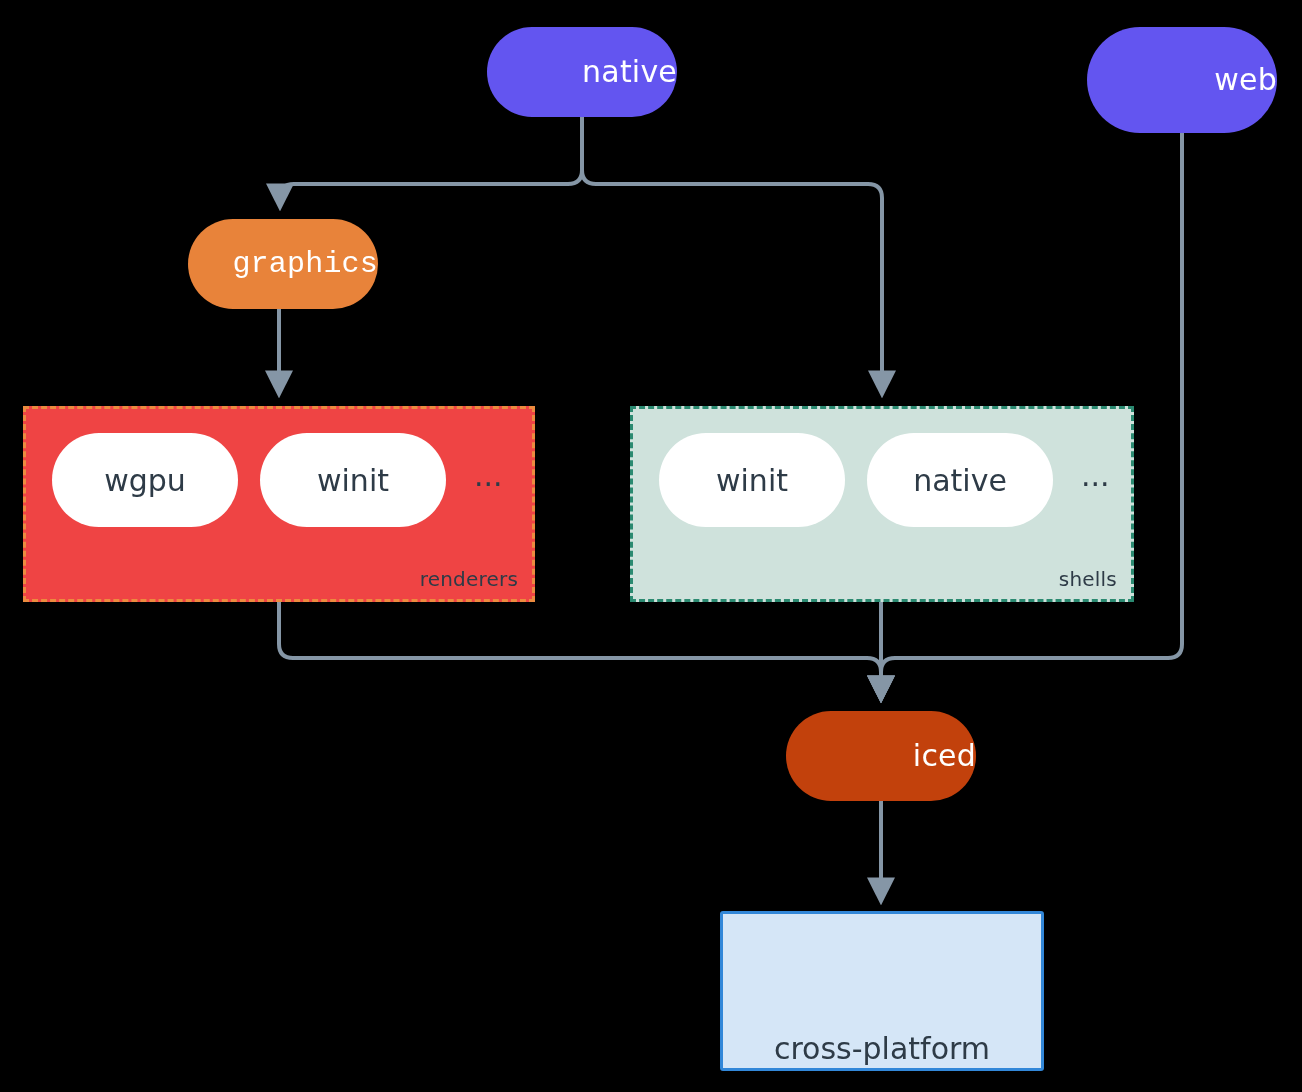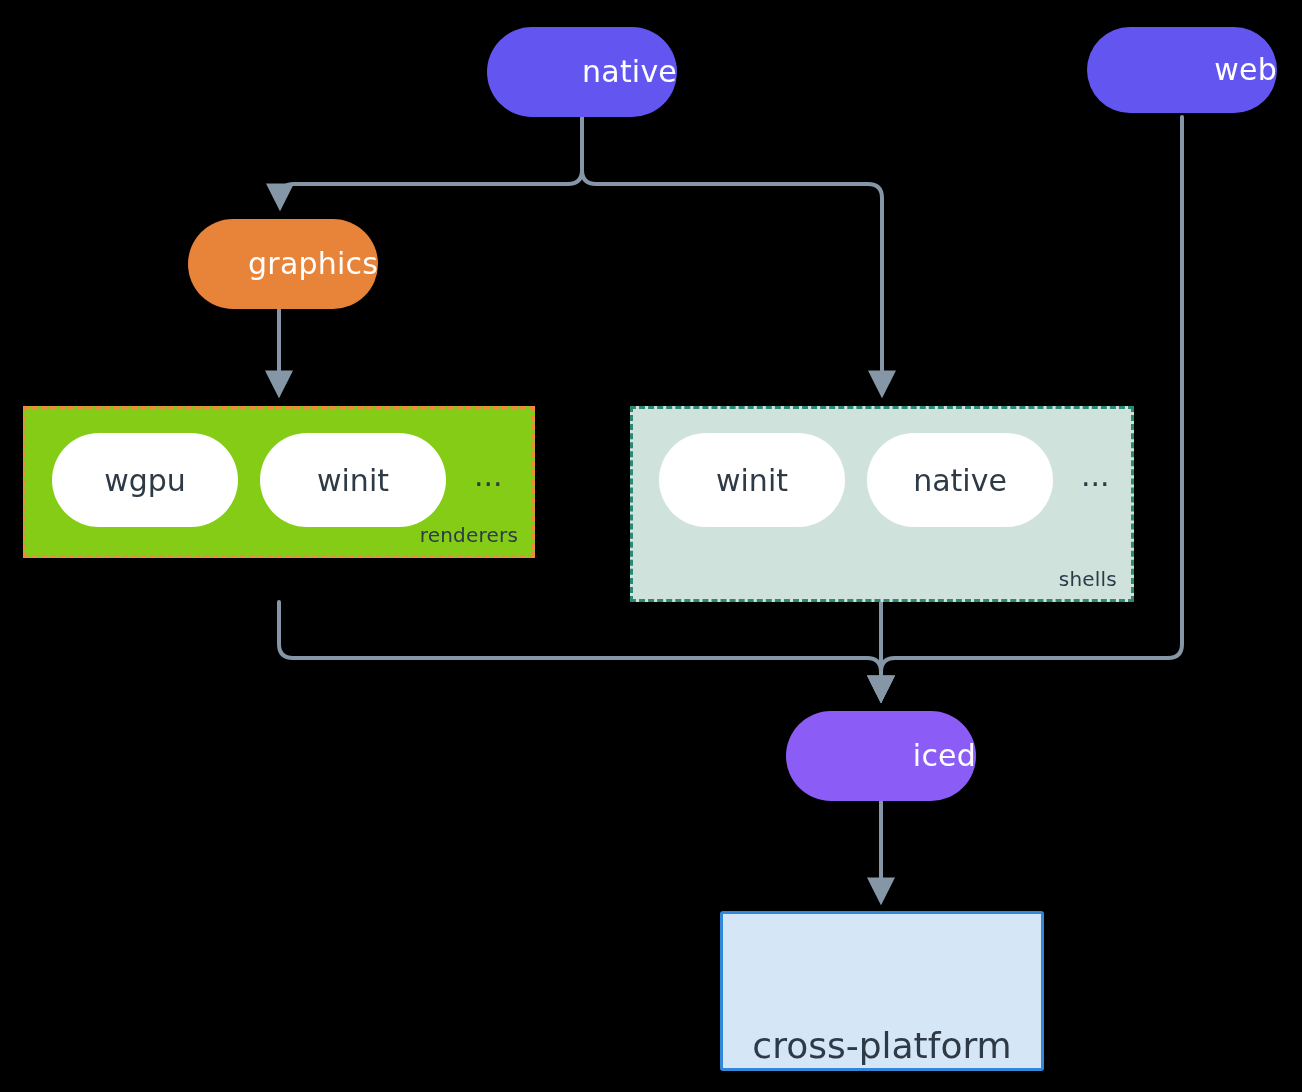--- a/index.html
+++ b/index.html
@@ -42,44 +42,45 @@
     font-size: 30px;
     letter-spacing: 0.2px;
   }
   .node-native {
     left: 487px;  top: 27px;
     width: 190px; height: 90px;
     background: #6355f0;
   }
   .node-web {
     left: 1087px; top: 27px;
-    width: 190px; height: 86px;
+    width: 190px; height: 106px;
     background: #6355f0;
   }
   .node-graphics {
     left: 188px;  top: 219px;
     width: 190px; height: 90px;
     background: #e8833a;
+    font-family: Liberation Mono, monospace;
   }
   .node-iced {
     left: 786px;  top: 711px;
     width: 190px; height: 90px;
-    background: #8b5cf6;
+    background: #c2410c;
   }
   
   .cluster {
     position: absolute;
     box-sizing: border-box;
     border-width: 3px;
     border-style: dashed;
   }
   .cluster-renderers {
     left: 23px;  top: 406px;
-    width: 512px; height: 152px;
-    background: #84cc16;
+    width: 512px; height: 196px;
+    background: #ef4444;
     border-color: #ec8b3f;
   }
   .cluster-shells {
     left: 630px; top: 406px;
     width: 504px; height: 196px;
     background: #cfe2dc;
     border-color: #2b8a71;
   }
   .cluster-label {
     position: absolute;
@@ -117,21 +118,21 @@
     padding-left: 6px;
   }
   
   .node-app {
     left: 720px; top: 911px;
     width: 324px; height: 160px;
     background: #d5e6f7;
     border: 3px solid #3287d8;
     border-radius: 3px;
     color: #2e3b47;
-    font-size: 36px;
+    font-size: 30px;
     flex-direction: column;
   }
   .node-app span { display: block; }
 </style>
 </head>
 <body>
 
 <div id="diagram-root">
 
   <svg class="edges" viewBox="0 0 1302 1092">

